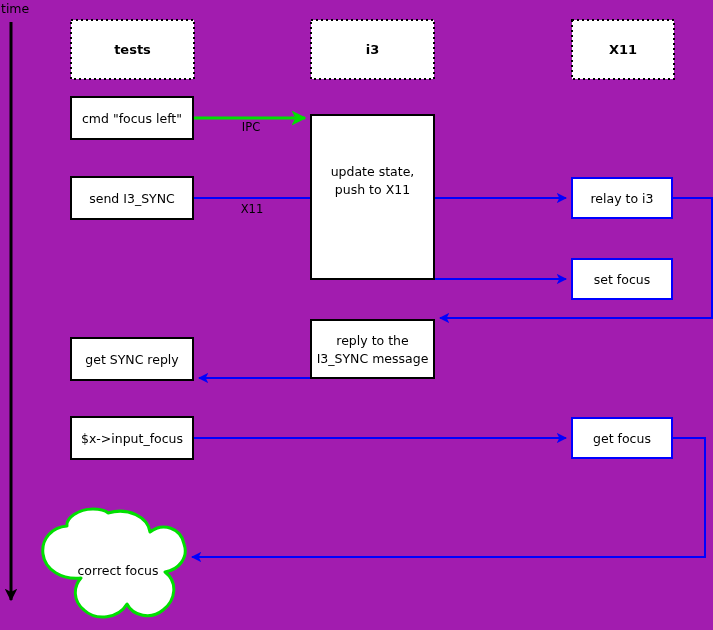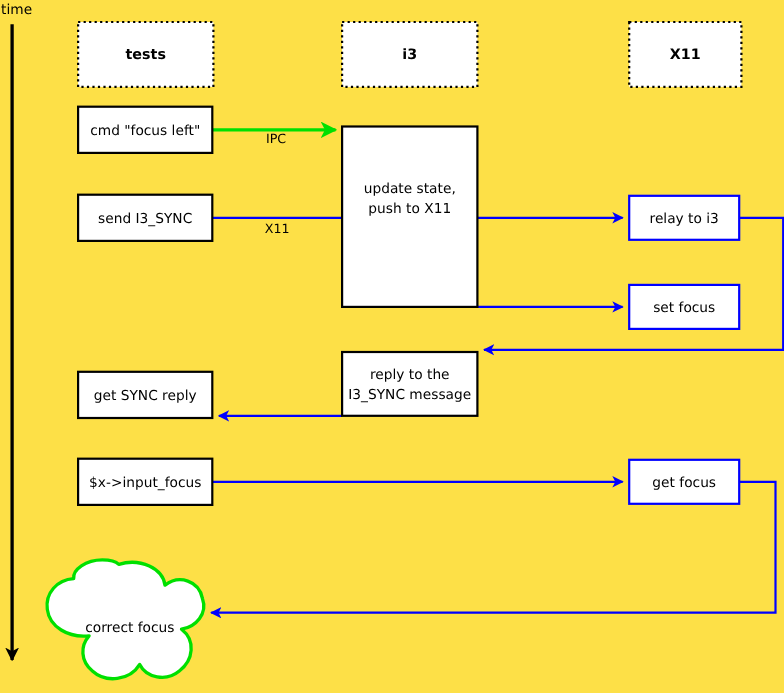--- a/index.html
+++ b/index.html
@@ -4,21 +4,21 @@
 <style>
   html, body {
     margin: 0;
     padding: 0;
     background: #ffffff;
   }
   #page {
     position: relative;
     width: 713px;
     height: 630px;
-    background: #fde047;
+    background: #a21caf;
     overflow: hidden;
     font-family: "DejaVu Sans", sans-serif;
   }
   svg.diagram {
     position: absolute;
     top: 0;
     left: 0;
     width: 713px;
     height: 630px;
   }

